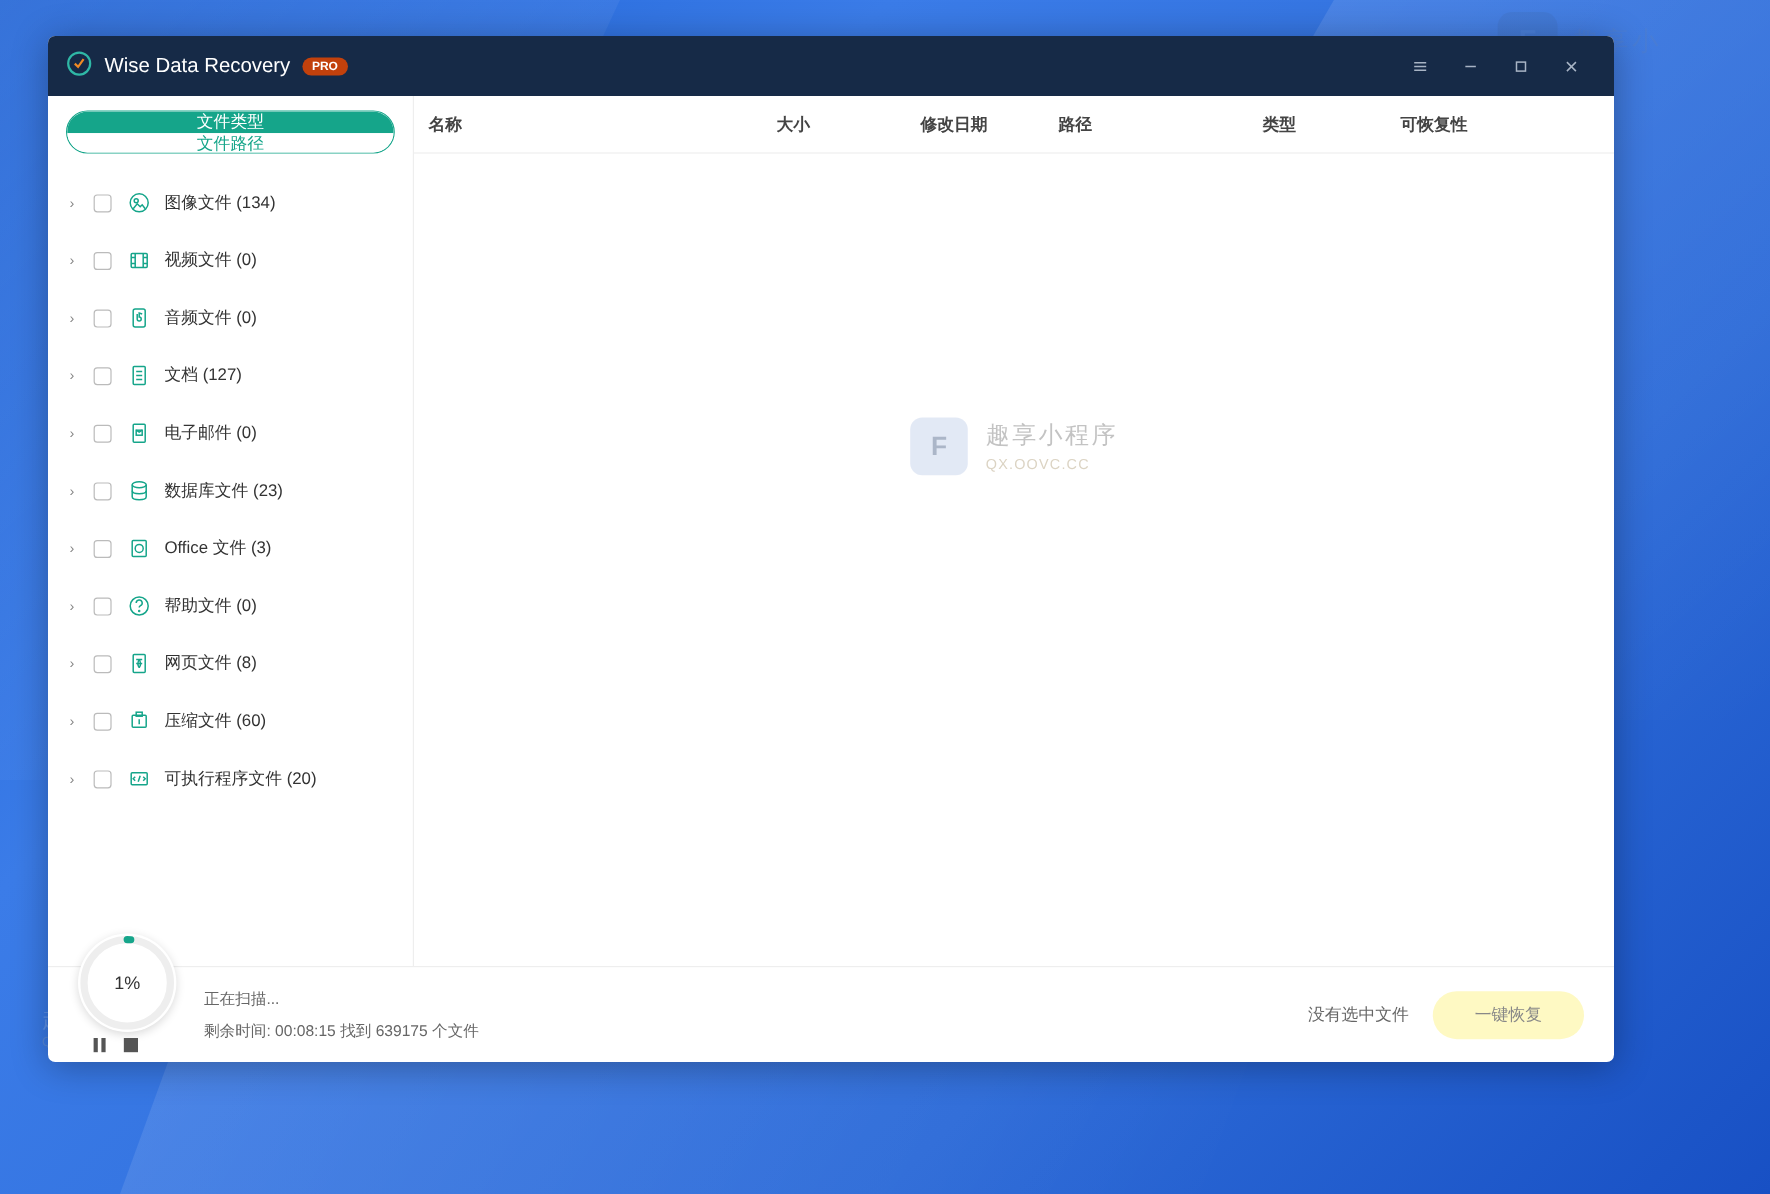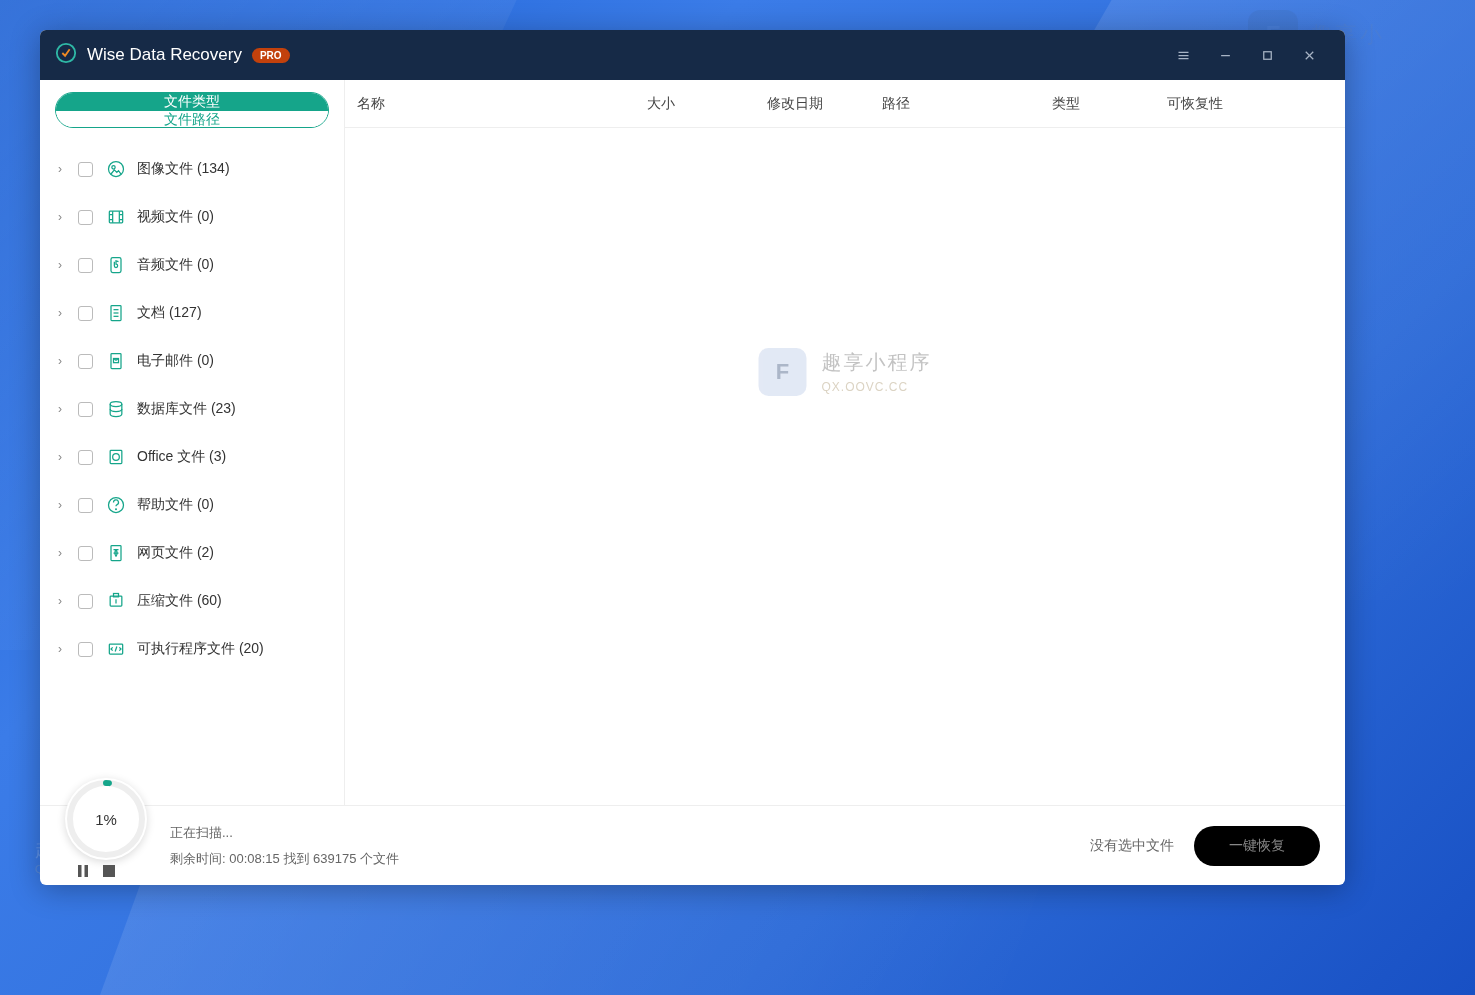--- a/index.html
+++ b/index.html
@@ -99,21 +99,21 @@
   height: 48px; padding: 0 18px;
   font-size: 14px; color: #333; cursor: pointer;
 }
 .tree-chevron { width: 10px; color: #888; font-size: 12px; margin-right: 10px; }
 .tree-check { width: 15px; height: 15px; border: 1.5px solid #bbb; border-radius: 3px; margin-right: 12px; }
 .tree-icon { width: 22px; height: 22px; margin-right: 10px; display: flex; align-items: center; justify-content: center; }
 .tree-icon svg { width: 20px; height: 20px; stroke: #15a58a; fill: none; stroke-width: 1.5; }
 
 .main { flex: 1; display: flex; flex-direction: column; }
 .table-header { height: 48px; display: flex; align-items: center; border-bottom: 1px solid #eee; font-size: 14px; color: #444; }
-.th { padding: 0 12px; }
+.th { padding: 0 12px; font-weight: bold; }
 .th.name { width: 290px; }
 .th.size { width: 120px; }
 .th.date { width: 115px; }
 .th.path { width: 170px; }
 .th.type { width: 115px; }
 .th.rec { flex: 1; }
 .table-body { flex: 1; position: relative; }
 .watermark {
   position: absolute; left: 50%; top: 36%; transform: translate(-50%, -50%);
   display: flex; align-items: center; gap: 15px;
@@ -147,21 +147,21 @@
   position: absolute; left: 35px; bottom: 6px;
   display: flex; gap: 10px;
 }
 .ctrl-icons .ci { width: 16px; height: 16px; display: flex; align-items: center; justify-content: center; cursor: pointer; }
 .ctrl-icons svg { width: 12px; height: 12px; fill: #555; }
 .scan-info { display: flex; flex-direction: column; gap: 8px; font-size: 13px; color: #666; }
 .footer-spacer { flex: 1; }
 .no-sel { font-size: 14px; color: #666; margin-right: 20px; }
 .recover-btn {
   height: 40px; padding: 0 35px;
-  background: #000000; color: #888;
+  background: #fef9c3; color: #888;
   border-radius: 20px; font-size: 14px;
   display: flex; align-items: center; cursor: not-allowed;
 }
 
 .bg-wm1 { position:absolute; left:35px; bottom:120px; display:flex; gap:10px; opacity:0.18; align-items:center; z-index:0; }
 .bg-wm1 .t { font-size:20px; color:#fff; letter-spacing:3px; }
 .bg-wm1 .s { font-size:11px; color:#d8c99a; }
 .bg-wm2 { position:absolute; right:90px; top:10px; display:flex; gap:12px; opacity:0.1; align-items:center; z-index:0; }
 .bg-wm2 .logo { width:50px; height:50px; border-radius:12px; background:#3a5075; display:flex;align-items:center;justify-content:center; color:#7a8ea8; font-size:24px; font-weight:bold;}
 .bg-wm2 .t { font-size:22px; color:#888; letter-spacing:3px; }
@@ -329,21 +329,21 @@
           </div>
           <div class="tree-item">
             <span class="tree-chevron">›</span>
             <span class="tree-check"></span>
             <span class="tree-icon">
               <svg viewBox="0 0 24 24">
                 <rect x="6" y="3" width="12" height="18" rx="1"></rect>
                 <path d="M9 8h6M9 12h6M12 8c-2 3-2 5 0 8M12 8c2 3 2 5 0 8"></path>
               </svg>
             </span>
-            <span>网页文件 (2)</span>
+            <span>网页文件 (8)</span>
           </div>
           <div class="tree-item">
             <span class="tree-chevron">›</span>
             <span class="tree-check"></span>
             <span class="tree-icon">
               <svg viewBox="0 0 24 24">
                 <rect x="5" y="6" width="14" height="12" rx="1"></rect>
                 <rect x="9" y="3" width="6" height="4"></rect>
                 <line x1="12" y1="10" x2="12" y2="15"></line>
               </svg>

